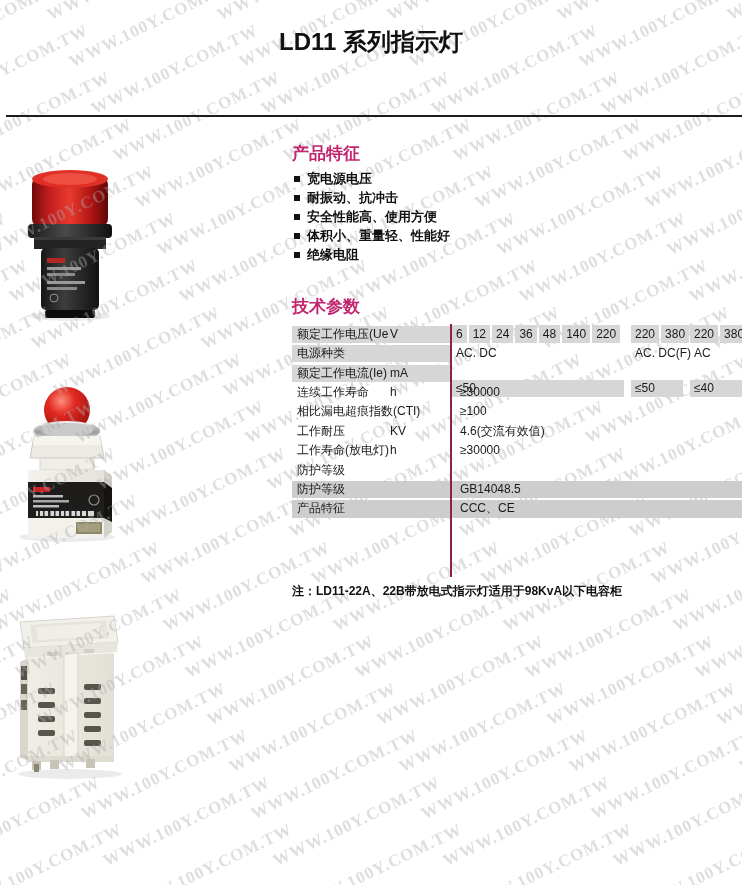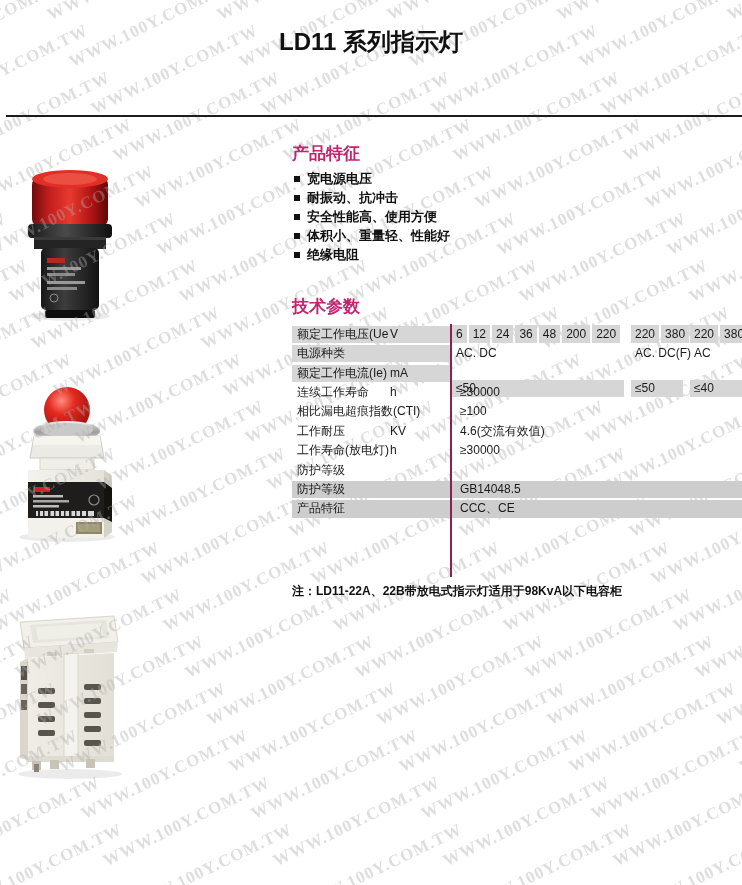--- a/index.html
+++ b/index.html
@@ -340,21 +340,21 @@
 <div class="srow hdr">
       <div class="cell c-label sh">额定工作电压(Ue)</div>
       <div class="cell c-unit sh">V</div>
       <div class="vals">
         <div class="vgroup g0">
           <div class="vbox">6</div>
           <div class="vbox">12</div>
           <div class="vbox">24</div>
           <div class="vbox">36</div>
           <div class="vbox">48</div>
-          <div class="vbox">200</div>
+          <div class="vbox">140</div>
           <div class="vbox">220</div>
         </div>
         <div class="vgroup g1">
           <div class="vbox">220</div>
           <div class="vbox">380</div>
         </div>
         <div class="vgroup g2">
           <div class="vbox">220</div>
           <div class="vbox">380</div>
         </div>

